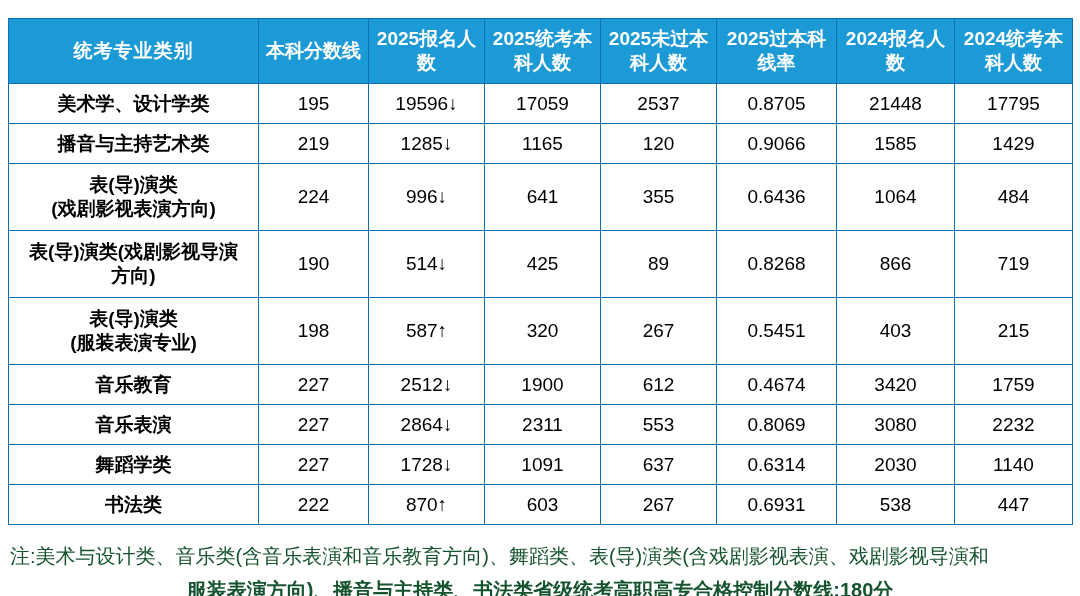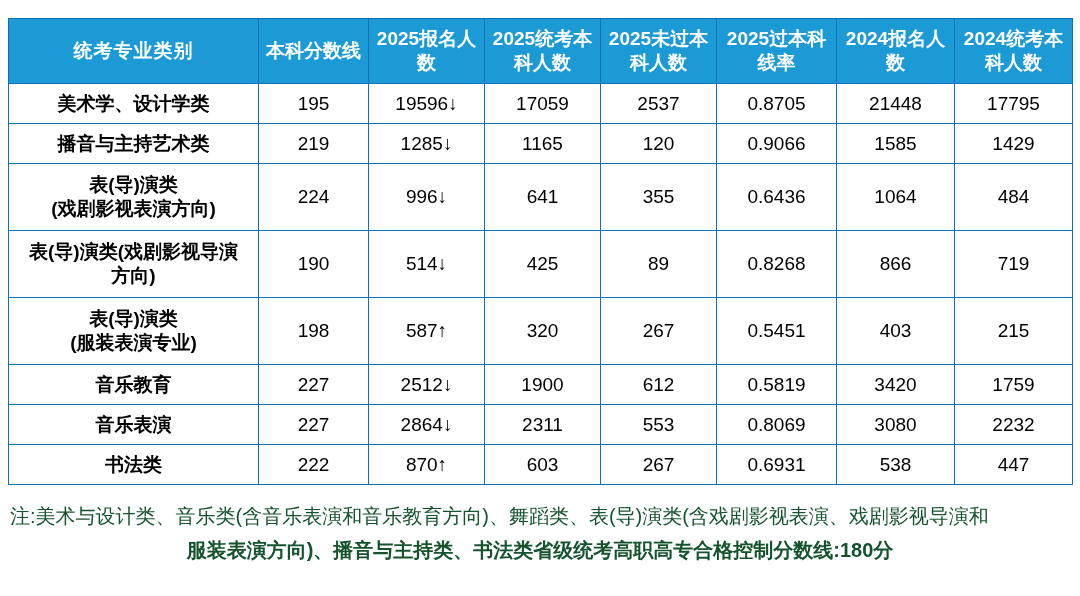--- a/index.html
+++ b/index.html
@@ -170,33 +170,43 @@
         <td>0.5451</td>
         <td>403</td>
         <td>215</td>
       </tr>
       <tr>
         <td class="name">音乐教育</td>
         <td>227</td>
         <td>2512↓</td>
         <td>1900</td>
         <td>612</td>
-        <td>0.5819</td>
+        <td>0.4674</td>
         <td>3420</td>
         <td>1759</td>
       </tr>
       <tr>
         <td class="name">音乐表演</td>
         <td>227</td>
         <td>2864↓</td>
         <td>2311</td>
         <td>553</td>
         <td>0.8069</td>
         <td>3080</td>
         <td>2232</td>
+      </tr>
+      <tr>
+        <td class="name">舞蹈学类</td>
+        <td>227</td>
+        <td>1728↓</td>
+        <td>1091</td>
+        <td>637</td>
+        <td>0.6314</td>
+        <td>2030</td>
+        <td>1140</td>
       </tr>
       <tr>
         <td class="name">书法类</td>
         <td>222</td>
         <td>870↑</td>
         <td>603</td>
         <td>267</td>
         <td>0.6931</td>
         <td>538</td>
         <td>447</td>

